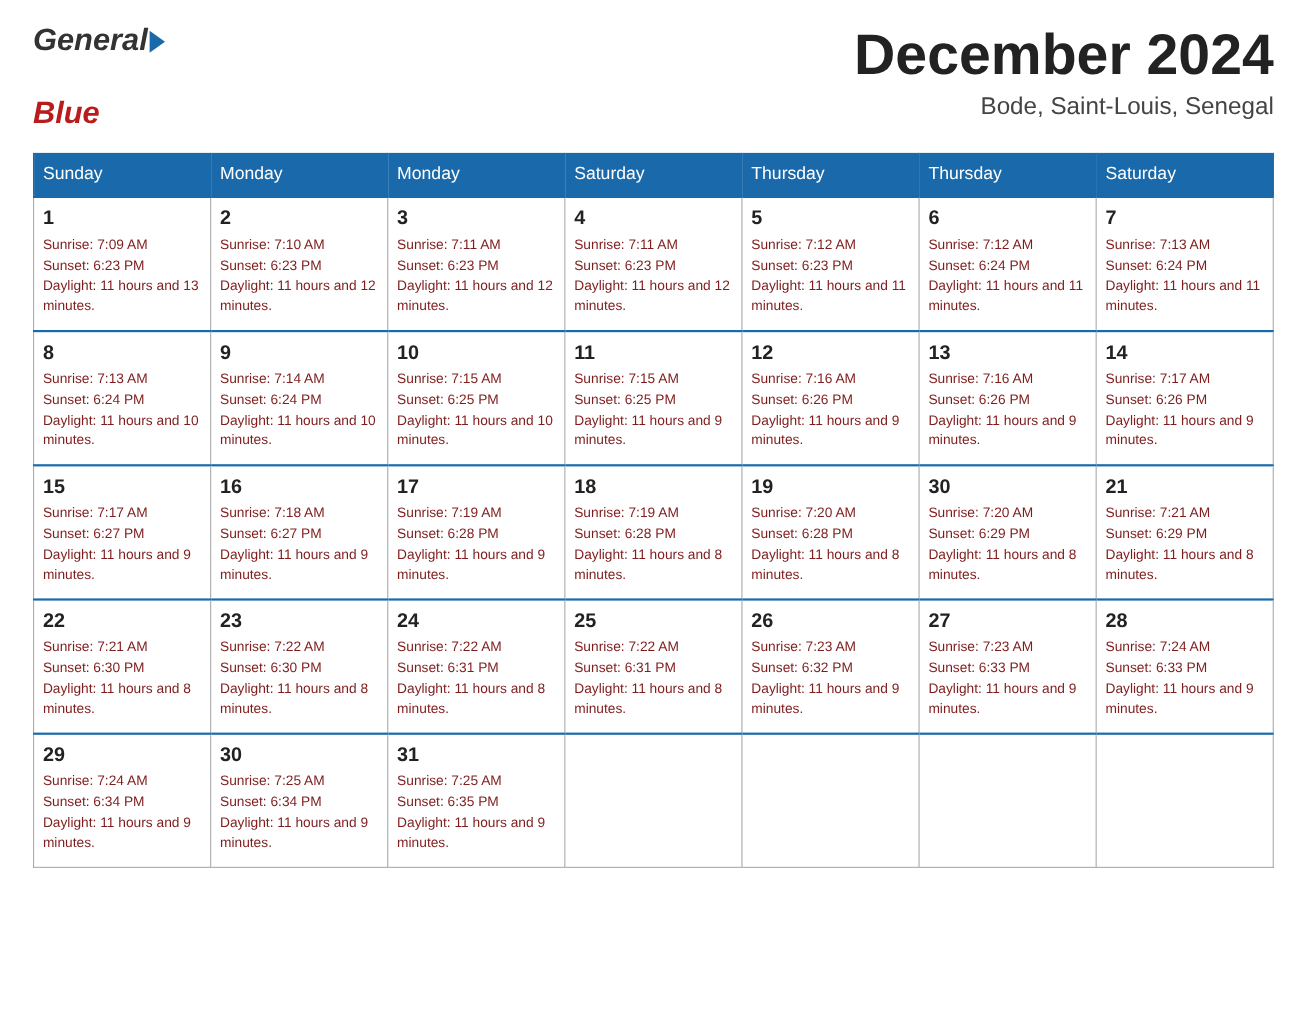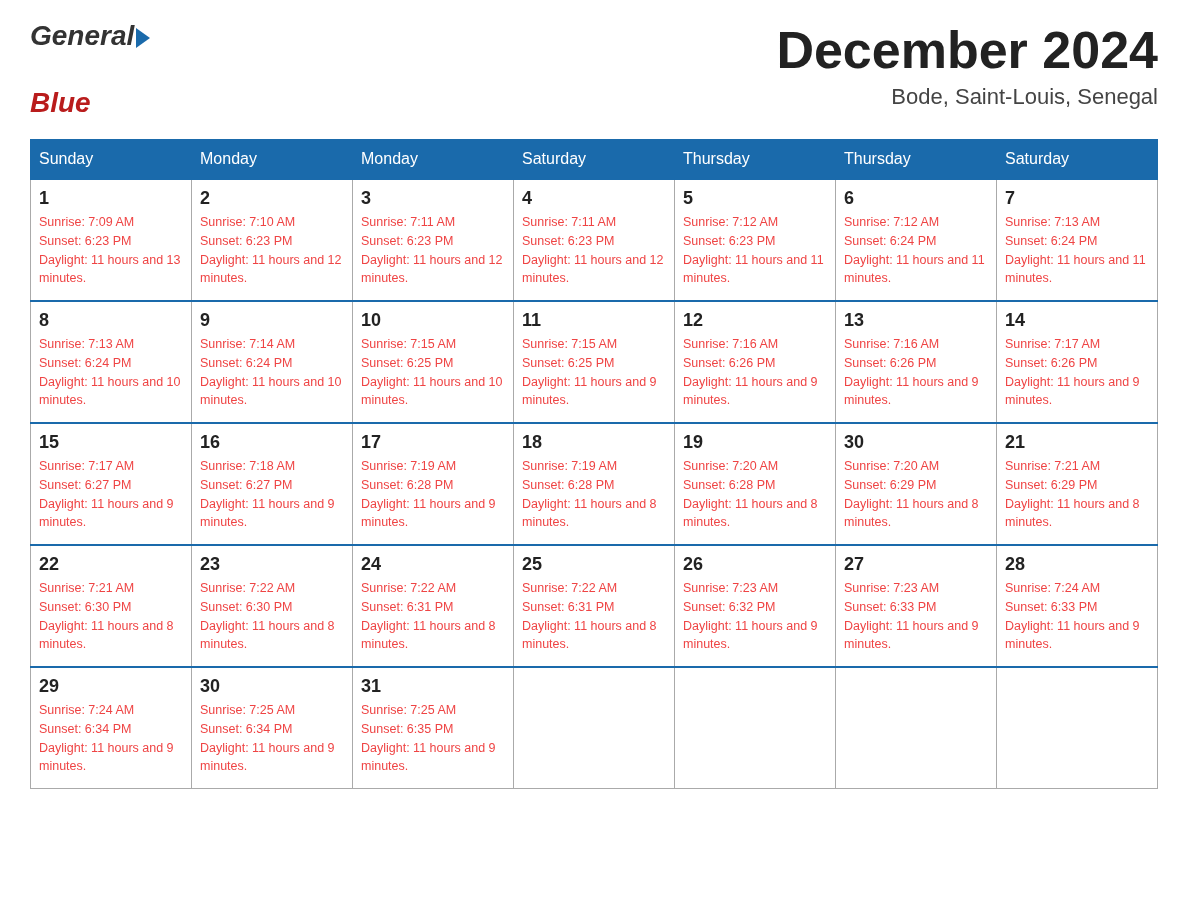--- a/index.html
+++ b/index.html
@@ -90,21 +90,21 @@
     .day-number {
       font-size: 18px;
       font-weight: bold;
       color: #222;
       display: block;
       margin-bottom: 4px;
     }
     .day-info {
       font-size: 12.5px;
       line-height: 1.5;
-      color: #ef4444;
+      color: #7f1d1d;
     }
     .last-row td {
       height: auto;
       min-height: 80px;
     }
   </style>
 </head>
 <body>
 
 <div class="header">

